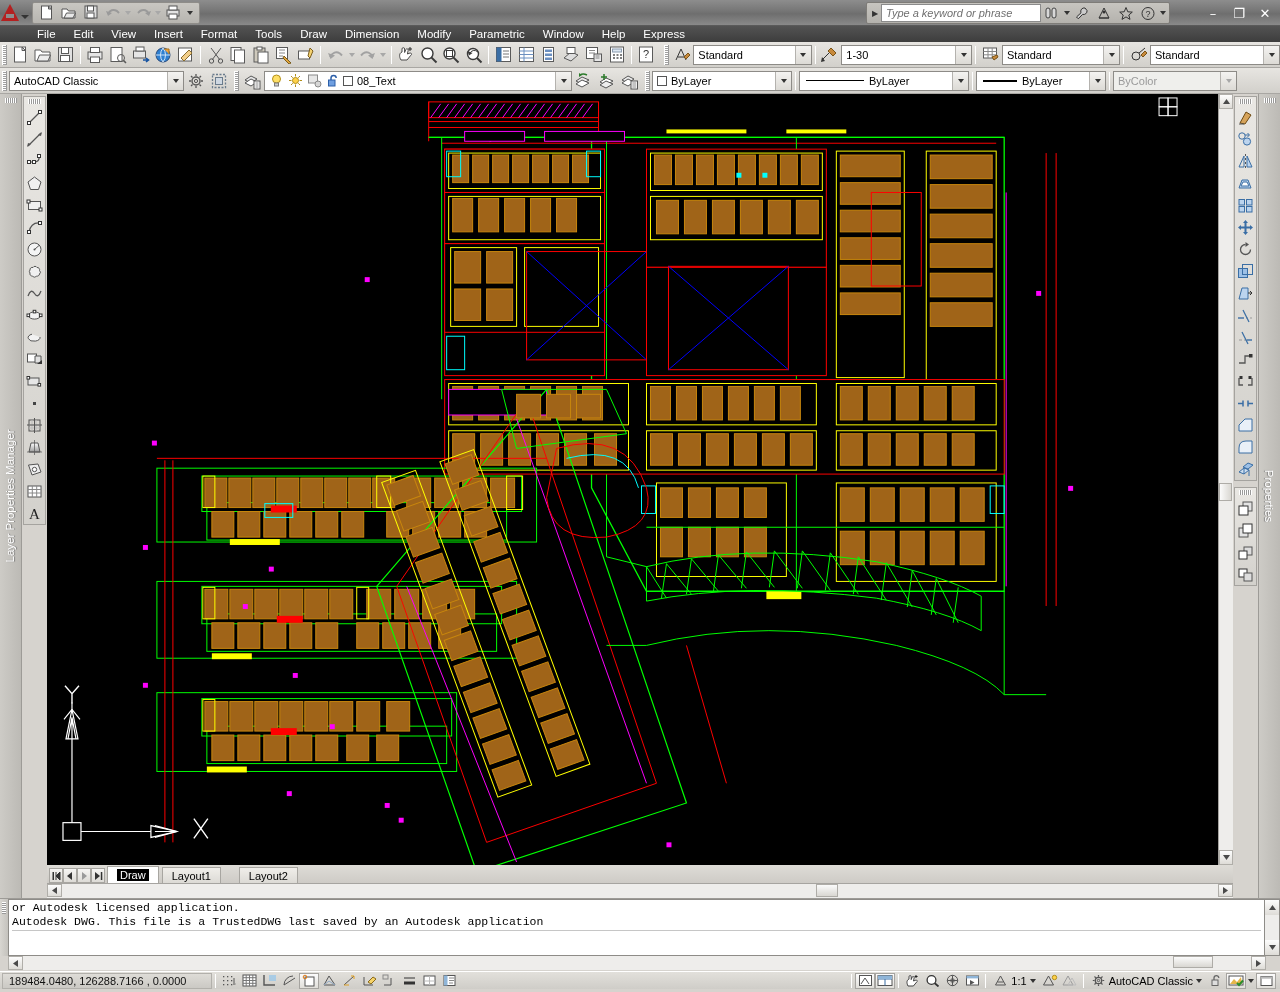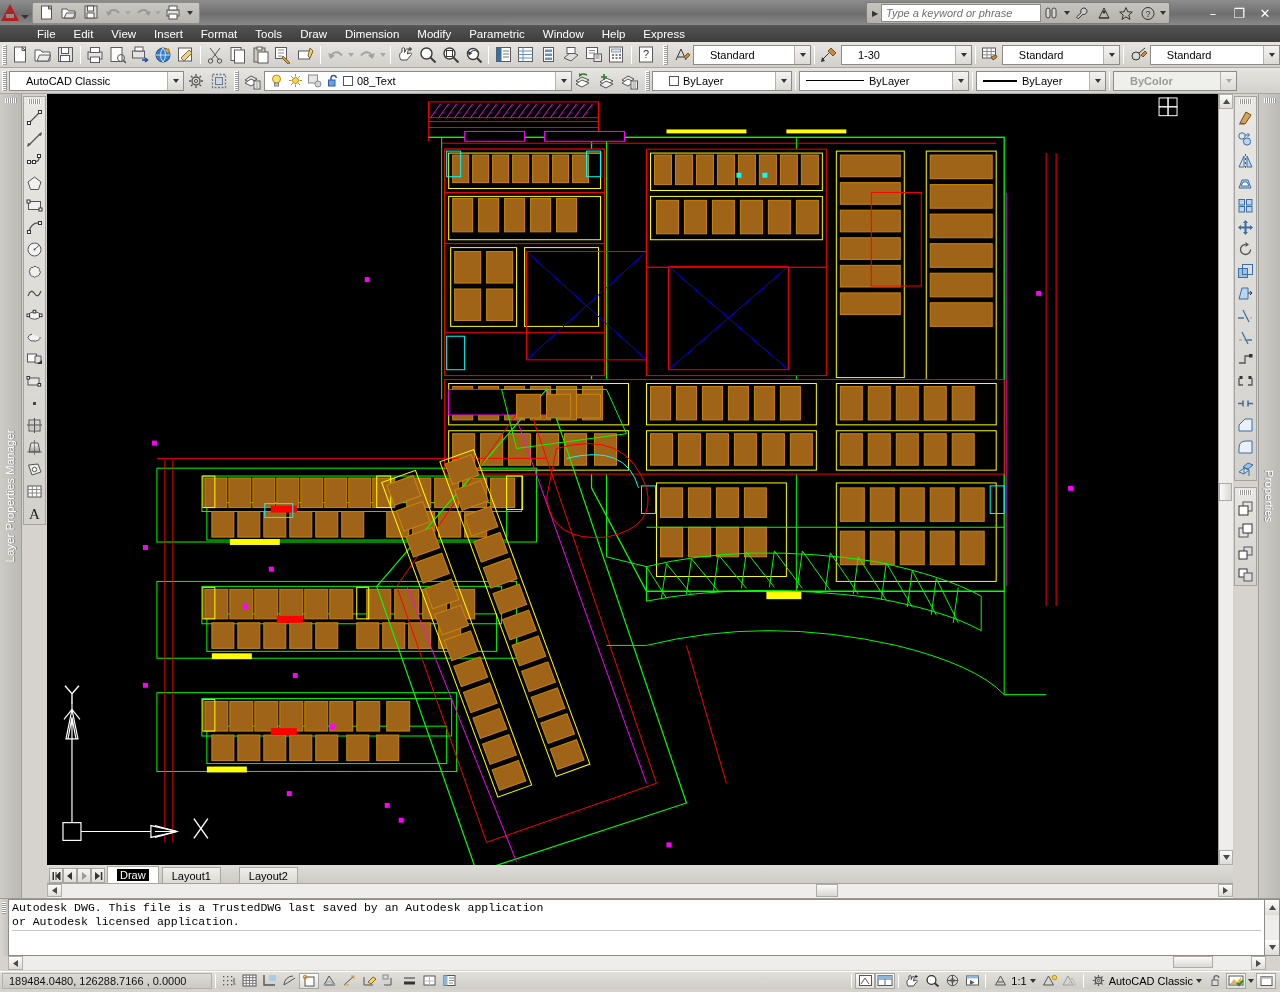--- a/index.html
+++ b/index.html
@@ -67,24 +67,24 @@
   .tbrow1{height:26px;}
   .tbrow2{height:26px;}
   .grip{ width:5px;height:20px; margin:0 2px;
     background:repeating-linear-gradient(to bottom,#fff 0 1px,#a0a0a0 1px 2px);
     border-left:1px solid #fff; border-right:1px solid #9b9b9b;}
   .tbtn{ width:23px;height:22px;display:flex;align-items:center;justify-content:center; }
   .tsep{ width:1px;height:18px;background:#a9a7a3;margin:0 3px;
     border-right:1px solid #fff;}
   .combo{
     height:20px; background:#fff; border:1px solid #8d8b87;
-    display:flex; align-items:center; padding-left:16px; position:relative;
+    display:flex; align-items:center; padding-left:4px; position:relative;
     font-size:11px; color:#000;
   }
-  .combo.dis{ background:#efefec; color:#9a9a9a;font-weight:bold;}
+  .combo.dis{ background:#efefec; color:#9a9a9a;}
   .combo .arw{
     position:absolute; right:0; top:0; width:16px; height:18px;
     background:linear-gradient(to bottom,#f4f3f1,#dcdad5);
     border-left:1px solid #b4b2ae; display:flex;align-items:center;justify-content:center;
   }
   .combo.dis .arw{color:#a9a9a9;}
   .tri-d{width:0;height:0;border-left:3.5px solid transparent;border-right:3.5px solid transparent;border-top:4px solid #333;}
   .tri-d.g{border-top-color:#a8a8a8;}
   .swatch{width:10px;height:10px;border:1px solid #555;background:#fff;margin-right:4px;}
   .linesample{display:inline-block;width:58px;height:0;border-top:1.5px solid #000;margin-right:5px;vertical-align:middle;}
@@ -1447,22 +1447,22 @@
     <div class="vgrip"></div>
     <div class="vtext">Properties</div>
   </div>
 </div>
 
 <div class="cmdarea">
   <div class="cmdgrip">
       <i></i>
     </div>
   <div class="cmdtext">
+    <div>or Autodesk licensed application.</div>
     <div>Autodesk DWG.  This file is a TrustedDWG last saved by an Autodesk application</div>
-    <div>or Autodesk licensed application.</div>
     <hr>
   </div>
   <div class="cmdvs">
     <div class="sarrow" style="border:none">
       <svg width="7" height="5">
           <path d="M3.5 0 L7 5 L0 5 Z" fill="#4a4a4a"></path>
         </svg>
       </div>
     <div class="strack"></div>
     <div class="sarrow" style="border:none">

